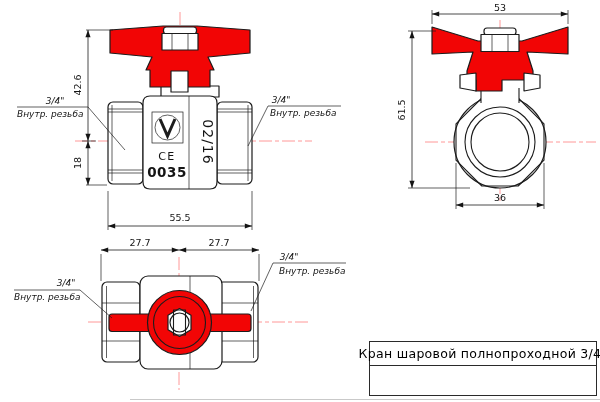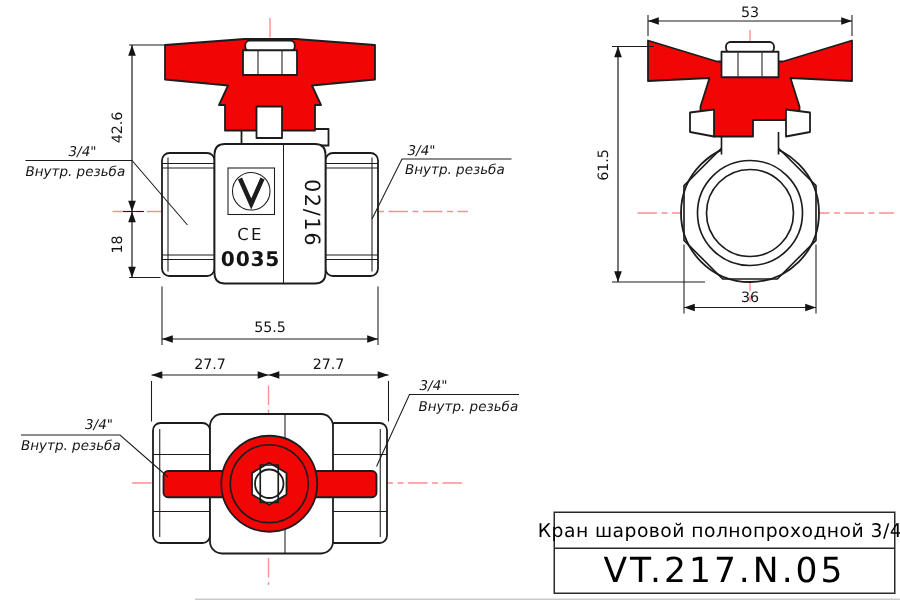--- a/index.html
+++ b/index.html
@@ -197,16 +197,15 @@
       <text class="lblm" x="289" y="260">3/4"</text>
       <path class="thin" d="M346,263 H273 L251,311"></path>
       <text class="lbl" x="279" y="274">Внутр. резьба</text>
     </g>
   </g>
 </svg>
 
 
 <div id="titleblock">
   <div class="row1">Кран шаровой полнопроходной 3/4"</div>
-  <div class="row2">VT.217.N.05</div>
 </div>
 <div id="pageedge"></div>
 </div>
 
 </body></html>

